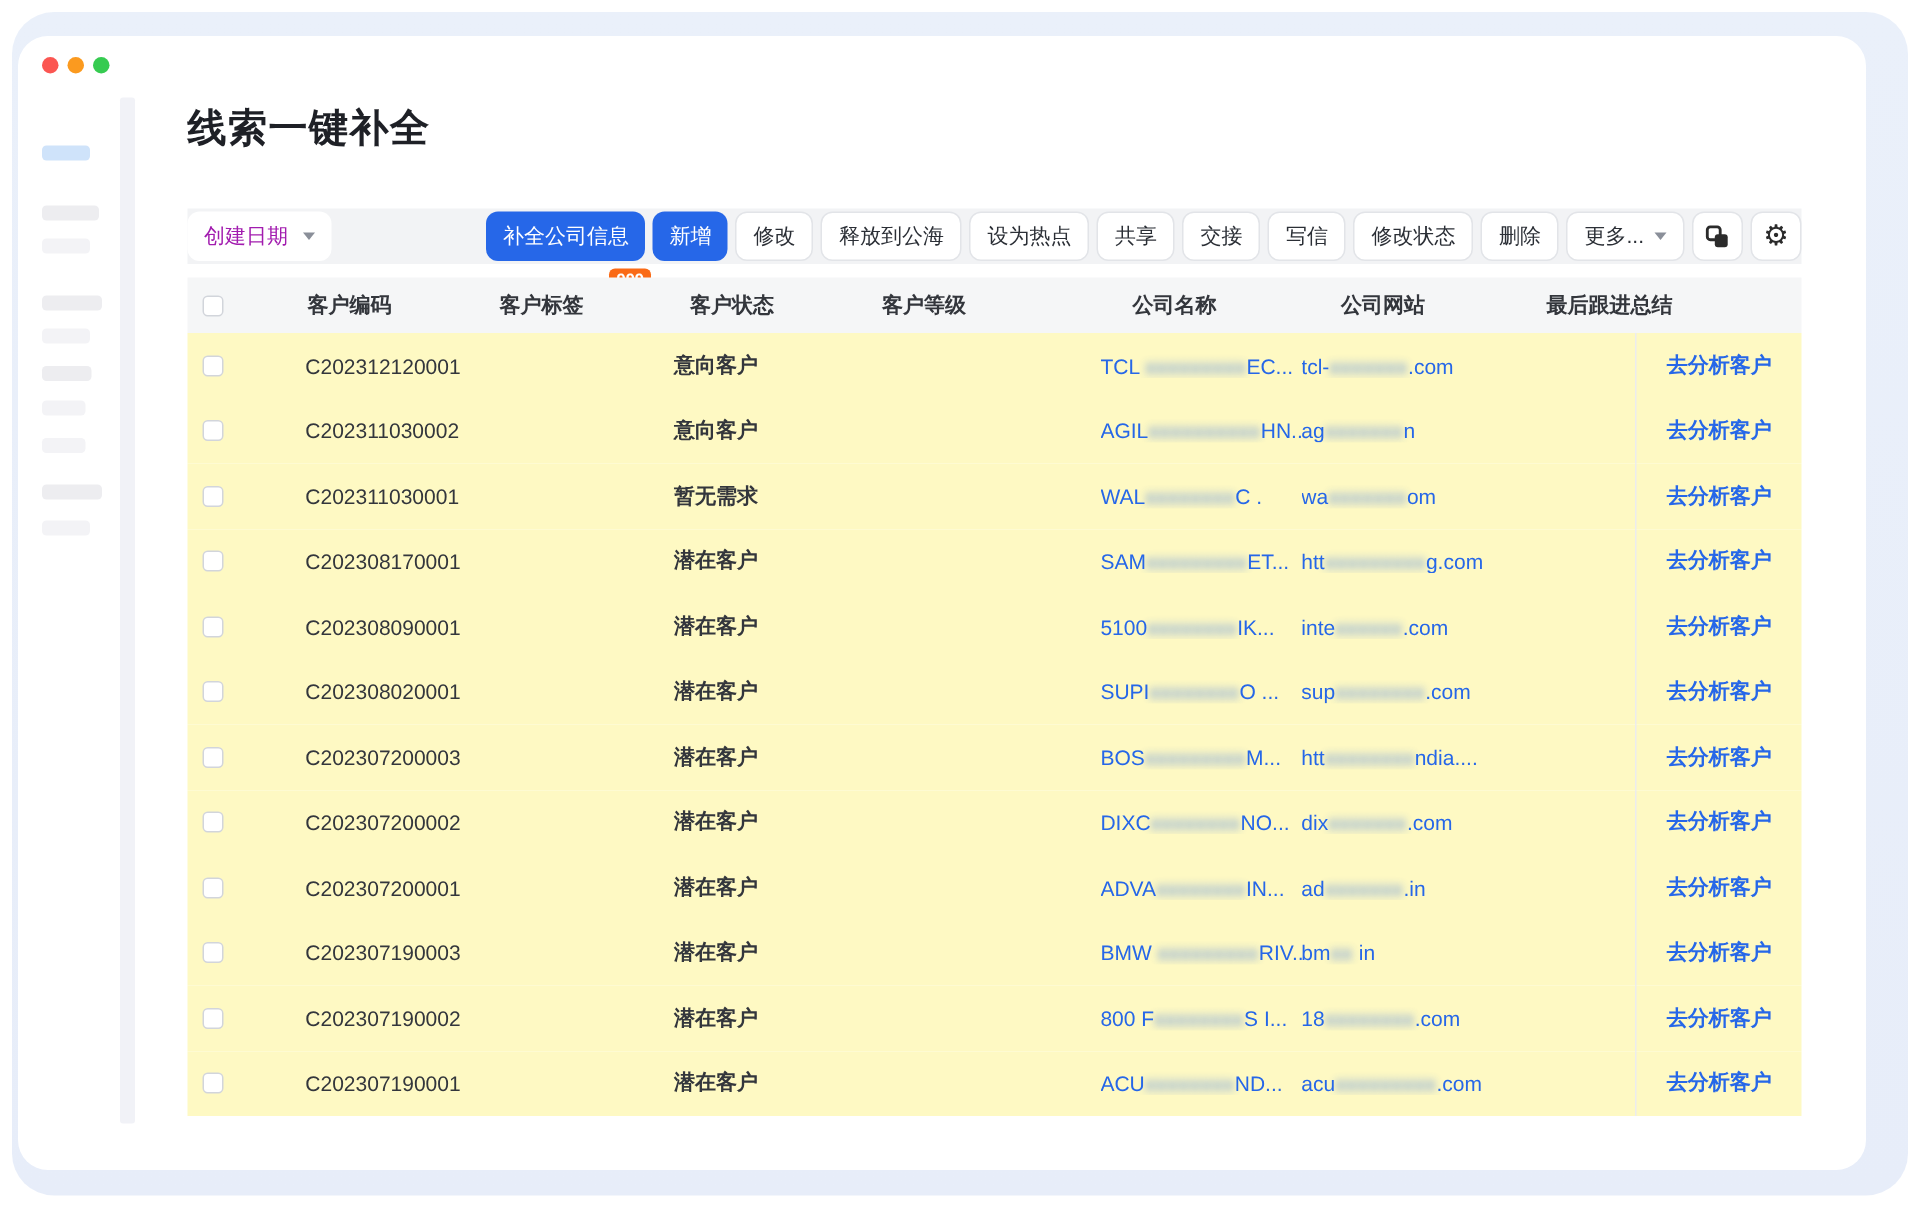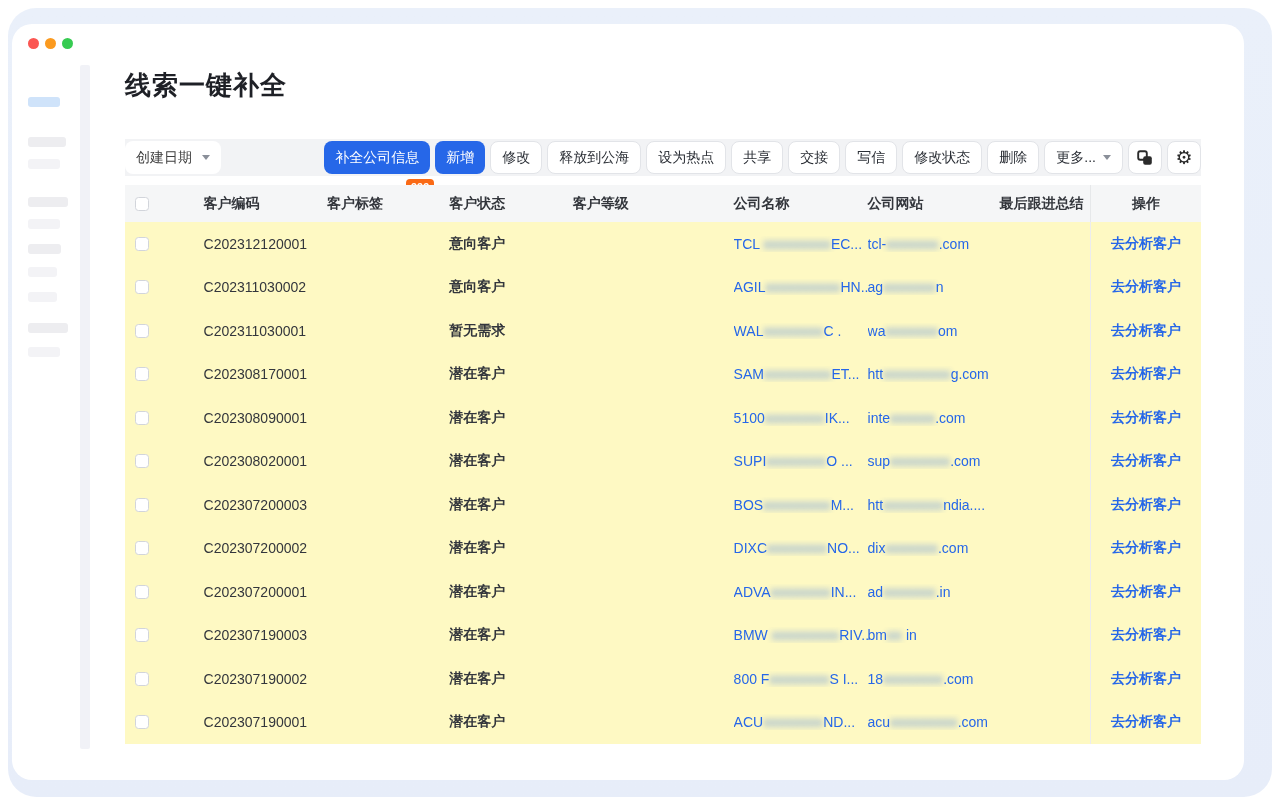--- a/index.html
+++ b/index.html
@@ -26,21 +26,21 @@
   .v-strip { position:absolute; left:68px; top:41px; width:10px; height:684px; background:#f1f2f7; border-radius:2px; }
 
   .main { position:absolute; left:113px; top:0; width:1076px; height:756px; }
 
   .page-title { position:absolute; left:0; top:44px; font-size:26px; font-weight:700; color:#1e2026; letter-spacing:1px; }
 
   
   .toolbar { position:absolute; left:0; top:115px; width:1076px; height:37px;
     background:#f2f3f5; display:flex; align-items:center; }
   .select { margin-left:0; width:96px; height:33px; background:#fff; border-radius:8px;
-    display:flex; align-items:center; justify-content:space-between; padding:0 11px; font-size:14px; color:#404040; cursor:pointer; }
+    display:flex; align-items:center; justify-content:space-between; padding:0 11px; font-size:14px; color:#a21caf; cursor:pointer; }
   .caret { width:0; height:0; border-left:4px solid transparent; border-right:4px solid transparent; border-top:5px solid #8a8f99; }
   .btn-group { margin-left:auto; display:flex; align-items:center; gap:5px; }
   .btn { height:33px; border-radius:8px; display:flex; align-items:center; justify-content:center;
     padding:0 11px; font-size:14px; cursor:pointer; white-space:nowrap; }
   .btn.primary { background:var(--accent,#2667e8); color:#fff; border:none; }
   .btn.plain { background:#fff; color:#2b2f36; border:1px solid #e2e4e8; }
   .btn.badge-holder { position:relative; }
   .badge { position:absolute; top:-6px; right:-4px; background:var(--badge,#fa6a16); color:#fff;
     font-size:11px; font-weight:700; line-height:16px; height:16px; padding:0 5px; border-radius:4px;margin-top:44px; }
   .icon-btn { width:34px; height:33px; background:#fff; border:1px solid #e2e4e8; border-radius:8px;
@@ -141,21 +141,20 @@
         <div class="col-check">
             <span class="checkbox"></span>
           </div>
         <div class="col-code">客户编码</div>
         <div class="col-tag">客户标签</div>
         <div class="col-status">客户状态</div>
         <div class="col-level">客户等级</div>
         <div class="col-company">公司名称</div>
         <div class="col-website">公司网站</div>
         <div class="col-summary">最后跟进总结</div>
-        <div class="col-action">操作</div>
       </div>
 
       <div class="tbody">
   <div class="tr">
     <div class="col-check">
               <span class="checkbox"></span>
             </div>
     <div class="col-code">C202312120001</div>
     <div class="col-tag"></div>
     <div class="col-status">意向客户</div>

